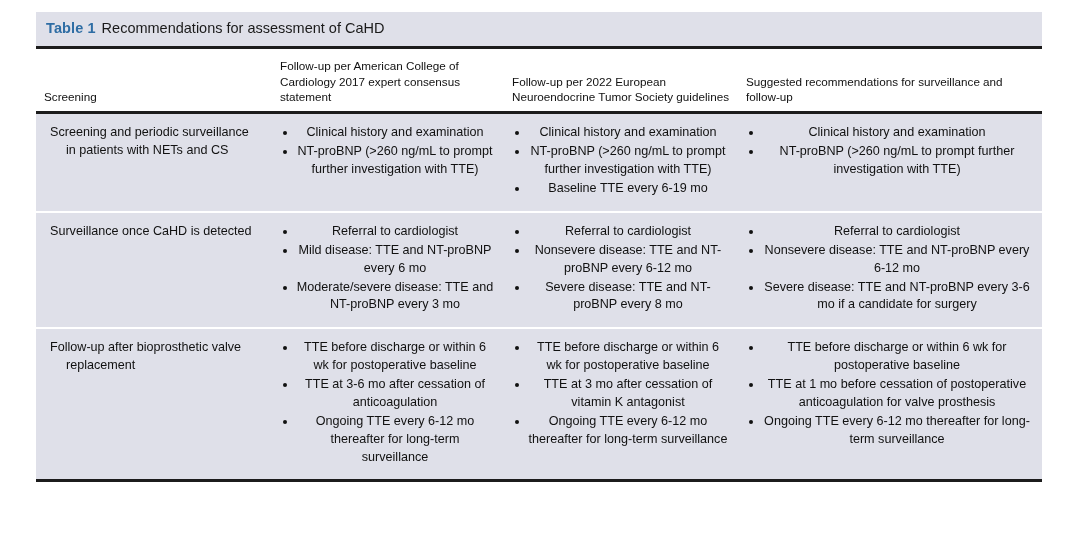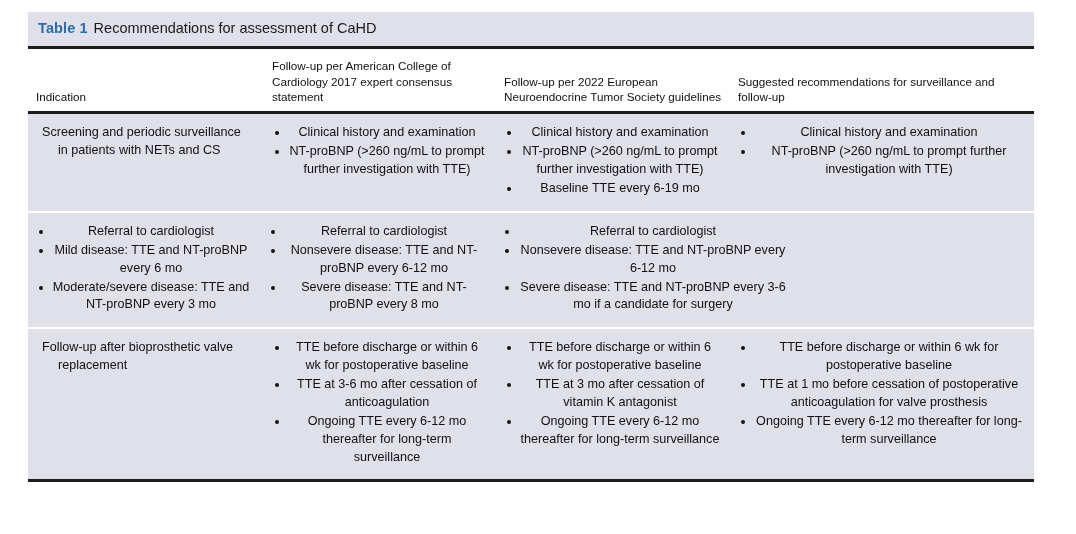--- a/index.html
+++ b/index.html
@@ -10,21 +10,21 @@
   body {
     width: 1076px;
     height: 534px;
     font-family: "Liberation Sans", sans-serif;
     color: #000000;
     overflow: hidden;
   }
 
   .table-wrap {
     position: absolute;
-    left: 28px;
+    left: 36px;
     top: 12px;
     width: 1006px;
   }
 
   
   .caption-bar {
     background: #dfe0e9;
     padding: 8px 10px 9px 10px;
     font-size: 14.5px;
     line-height: 1.2;
@@ -132,21 +132,21 @@
 
 <div class="table-wrap">
 
   <div class="caption-bar">
     <span class="caption-label">Table 1</span><span class="caption-text">Recommendations for assessment of CaHD</span>
   </div>
 
   <div class="rule-thick"></div>
 
   <div class="head-row">
-    <div class="head-cell c1">Indication</div>
+    <div class="head-cell c1">Screening</div>
     <div class="head-cell c2">Follow-up per American College of Cardiology 2017 expert consensus statement</div>
     <div class="head-cell c3">Follow-up per 2022 European Neuroendocrine Tumor Society guidelines</div>
     <div class="head-cell c4">Suggested recommendations for surveillance and follow-up</div>
   </div>
 
   <div class="rule-thick"></div>
 
   <div class="body-rows">
 
     <div class="data-row">
@@ -168,20 +168,23 @@
       </div>
       <div class="data-cell c4">
         <ul class="bullets">
           <li>Clinical history and examination</li>
           <li>NT-proBNP (&gt;260 ng/mL to prompt further investigation with TTE)</li>
         </ul>
       </div>
     </div>
 
     <div class="data-row">
+      <div class="data-cell c1 indication">
+        <span class="ind-text">Surveillance once CaHD is detected</span>
+      </div>
       <div class="data-cell c2">
         <ul class="bullets">
           <li>Referral to cardiologist</li>
           <li>Mild disease: TTE and NT-proBNP every 6 mo</li>
           <li>Moderate/severe disease: TTE and NT-proBNP every 3 mo</li>
         </ul>
       </div>
       <div class="data-cell c3">
         <ul class="bullets">
           <li>Referral to cardiologist</li>

